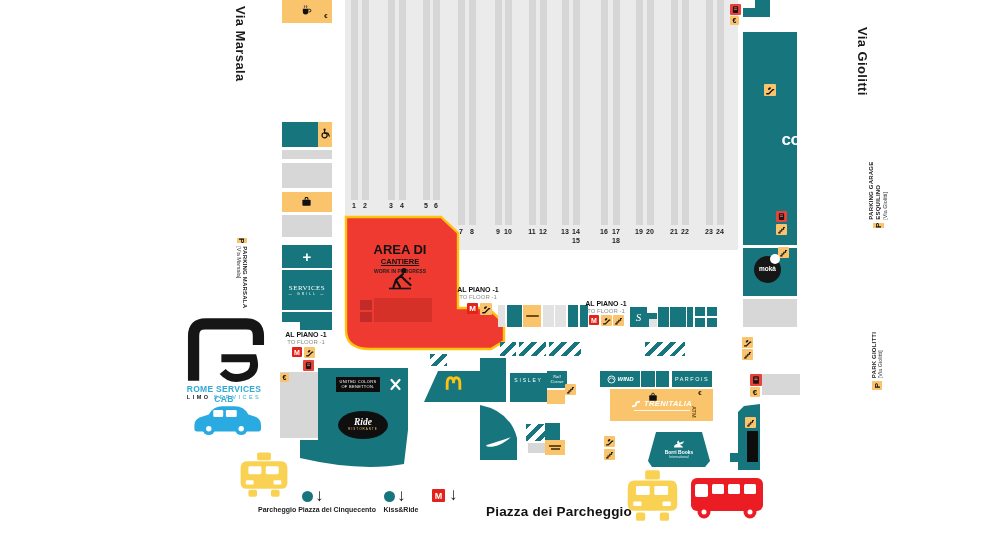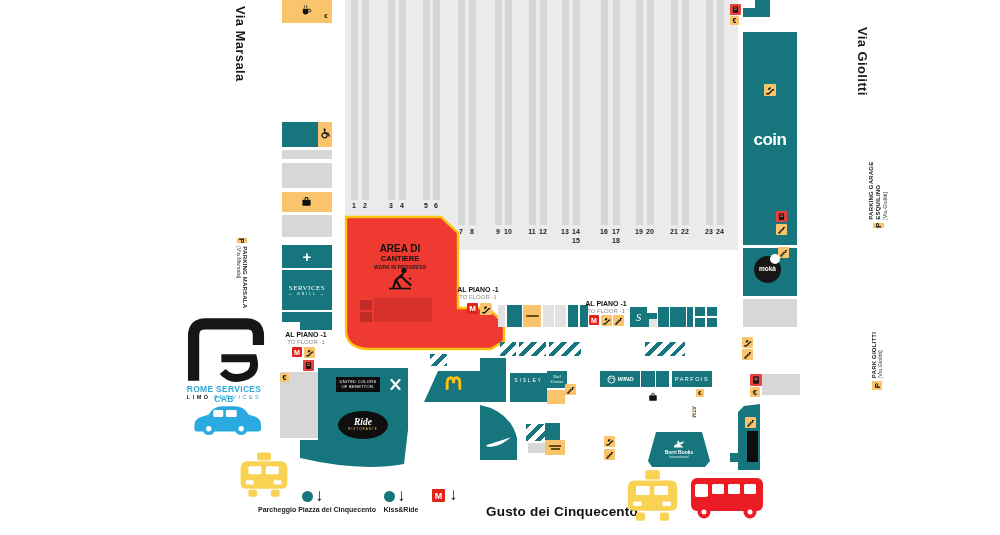--- a/index.html
+++ b/index.html
@@ -165,20 +165,31 @@
             <path d="M3.5,8 a3.5,3.5 0 0 1 7,0" stroke="#fff" fill="none" stroke-width="1.1"></path>
           </svg>
           <b style="color:#fff;font-size:6px;font-style:italic;">WIND</b>
         </span>
       </div>
       <div class="blk ctr c-teal" style="left: 641px; top: 371px; width: 14px; height: 16px;"></div>
       <div class="blk ctr c-teal" style="left: 656px; top: 371px; width: 13px; height: 16px;"></div>
       <div class="blk ctr c-teal" style="left: 672px; top: 371px; width: 40px; height: 16px;">
         <span style="color:#fff;font-size:5.5px;letter-spacing:1.5px;">PARFOIS</span>
       </div>
+      <div class="blk ctr c-orange" style="left: 610px; top: 389px; width: 103px; height: 32px;">
+        <span class="col" style="line-height:1.3;">
+          <span class="ctr" style="gap:3px;">
+            <svg width="10" height="8" viewBox="0 0 12 10">
+              <path d="M1,8 Q6,8 6,5 Q6,2 11,2" stroke="#fff" stroke-width="2.4" fill="none"></path>
+            </svg>
+            <b style="color:#fff;font-size:7.5px;font-style:italic;letter-spacing:.4px;">TRENITALIA</b>
+          </span>
+          <span style="width:56px;height:1px;background:rgba(255,255,255,.85);margin-top:2px;"></span>
+        </span>
+      </div>
       <div class="blk ctr c-teal" style="left: 545px; top: 423px; width: 15px; height: 18px;"></div>
       <div class="blk ctr c-gray" style="left: 528px; top: 443px; width: 17px; height: 10px;"></div>
       <div class="blk ctr c-orange" style="left: 545px; top: 440px; width: 20px; height: 15px;">
         <span class="col" style="gap:1px;">
           <span style="width:12px;height:2px;background:#6b4d16;"></span>
           <span style="width:9px;height:2px;background:#6b4d16;"></span>
         </span>
       </div>
       <div class="blk ctr c-teal" style="left: 730px; top: 453px; width: 9px; height: 9px;"></div>
       <div class="blk ctr c-darkred" style="left: 374px; top: 298px; width: 58px; height: 24px;"></div>
@@ -360,22 +371,22 @@
 
   <div class="vlab" style="left:848px;top:351px;width:58px;height:20px;transform:rotate(-90deg);">
     <span class="pbox" style="width:10px;height:10px;font-size:8px;">P</span>
     <span class="lines">
       <span class="b">PARK GIOLITTI</span>
       <span class="l">[Via Giolitti]</span>
     </span>
   </div>
 
   <div class="abs col" style="left:330px;top:243px;width:140px;">
-    <span style="font-size:10px;font-weight:800;color:#111;line-height:1.15;">AREA DI</span>
-    <span style="font-size:7.5px;font-weight:800;color:#111;line-height:1.15;">CANTIERE</span>
+    <span style="font-size:13px;font-weight:800;color:#111;line-height:1.15;">AREA DI</span>
+    <span style="font-size:7.5px;font-weight:800;color:#111;line-height:1.15;text-decoration:underline;">CANTIERE</span>
     <span style="font-size:5px;font-weight:600;color:#222;margin-top:1px;">WORK IN PROGRESS</span>
   </div>
   <div class="abs" style="left:386px;top:266px;">
     <svg width="28" height="24" viewBox="0 0 28 24">
       <circle cx="18" cy="4.5" r="2.6" fill="#111"></circle>
       <path d="M17,8 L10,14 L7.5,21 M10,14 L14,21 M15,10 L20,15 L24.5,19" stroke="#111" stroke-width="2.2" fill="none" stroke-linecap="round"></path>
       <path d="M3,22.5 h22" stroke="#111" stroke-width="1.6"></path>
       <circle cx="24" cy="12.5" r="1.1" fill="#111"></circle>
     </svg>
   </div>
@@ -409,21 +420,21 @@
   <div class="abs" style="left:444px;top:373px;">
     <svg width="19" height="19" viewBox="0 0 24 20">
       <path d="M4,19 V11 Q4,4 8.5,4 Q12,4 12,11 Q12,4 15.5,4 Q20,4 20,11 V19" stroke="#FFC20E" stroke-width="3.6" fill="none"></path>
     </svg>
   </div>
   <div class="abs" style="left:485px;top:436px;">
     <svg width="27" height="12" viewBox="0 0 30 12">
       <path d="M1.8,9.2 C7,8.2 17,4.5 28.5,0.8 C20,8.6 9,12.3 3.6,11.2 C1.2,10.7 0.9,9.8 1.8,9.2 Z" fill="#fff"></path>
     </svg>
   </div>
-  <div class="abs ctr" style="left:743px;top:126px;width:54px;height:28px;">
+  <div class="abs ctr" style="left:743px;top:126px;width:54px;height:28px;padding-left:28px;">
     <span style="font-size:17px;font-weight:800;color:#fff;letter-spacing:-.5px;">coin</span>
   </div>
   <div class="abs" style="left:754px;top:256px;width:27px;height:27px;background:#161616;border-radius:50%;">
     <span class="ctr" style="position:absolute;left:0;top:9px;width:27px;font-size:6.5px;font-weight:bold;color:#fff;">mokà</span>
     <span class="abs" style="left:16px;top:-2px;width:10px;height:10px;background:#fff;border-radius:50%;"></span>
   </div>
   <div class="abs col" style="left:648px;top:434px;width:62px;height:31px;line-height:1.2;">
     <svg width="18" height="10" viewBox="0 0 20 14">
         <path d="M3,12 Q3,7 8,7 Q6,3 10,2 Q9,5 12,5 L17,3 Q16,7 11,8 Q14,9 16,12 Z" fill="#fff"></path>
       </svg>
@@ -476,21 +487,21 @@
   <div class="arrow" style="left:315px;top:487px;">↓</div>
   <div class="legend-label" style="left:258px;top:506px;width:118px;">Parcheggio Piazza dei Cinquecento</div>
   <div class="dot" style="left:384px;top:491px;width:11px;height:11px;"></div>
   <div class="arrow" style="left:397px;top:487px;">↓</div>
   <div class="legend-label" style="left:365px;top:506px;width:72px;">Kiss&amp;Ride</div>
   <div class="ic" style="left:432px;top:489px;width:13px;height:13px;background:#E2231A;">
     <span style="color:#fff;font-weight:800;font-size:9px;">M</span>
   </div>
   <div class="arrow" style="left:449px;top:486px;">↓</div>
 
-  <div class="abs" style="left:486px;top:504px;width:160px;font-size:13.5px;font-weight:800;color:#111;letter-spacing:.2px;">Gusto dei Cinquecento</div>
+  <div class="abs" style="left:486px;top:504px;width:160px;font-size:13.5px;font-weight:800;color:#111;letter-spacing:.2px;">Piazza dei Parcheggio</div>
 
   <div class="abs" style="left:625px;top:470px;">
     <svg width="55" height="52" viewBox="0 0 60 56">
       <rect x="22" y="0" width="16" height="10" rx="2" fill="#F9D253"></rect>
       <path d="M10,11 h40 q7,0 7,9 v17 q0,7 -7,7 h-40 q-7,0 -7,-7 v-17 q0,-9 7,-9 z" fill="#F9D253"></path>
       <rect x="12" y="17" width="15" height="10" rx="1.5" fill="#fff"></rect>
       <rect x="32" y="17" width="15" height="10" rx="1.5" fill="#fff"></rect>
       <rect x="9" y="34" width="9" height="5" rx="1" fill="#fff"></rect>
       <rect x="41" y="34" width="9" height="5" rx="1" fill="#fff"></rect>
       <rect x="12" y="46" width="10" height="9" rx="2" fill="#F9D253"></rect>

